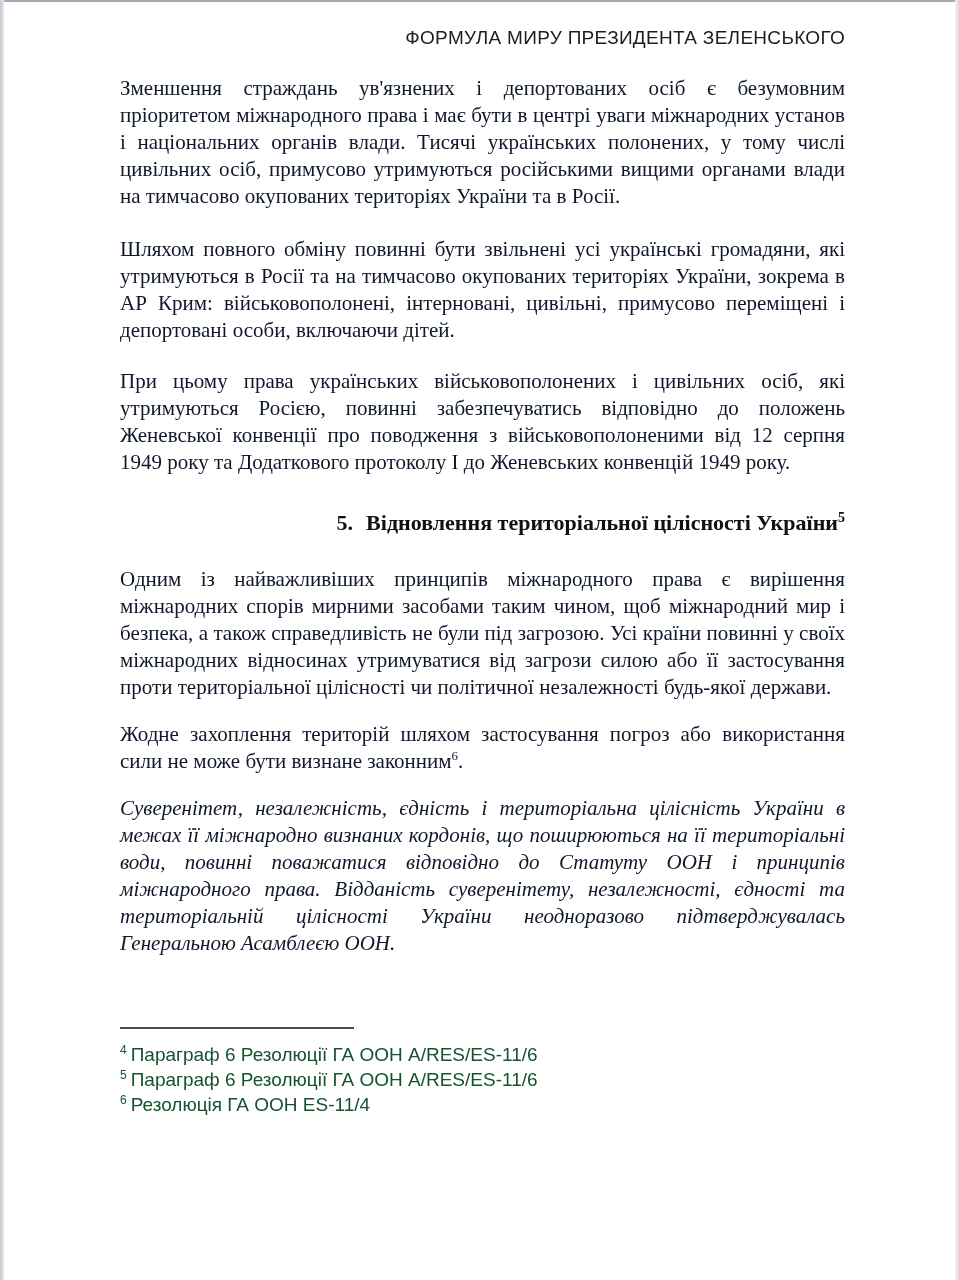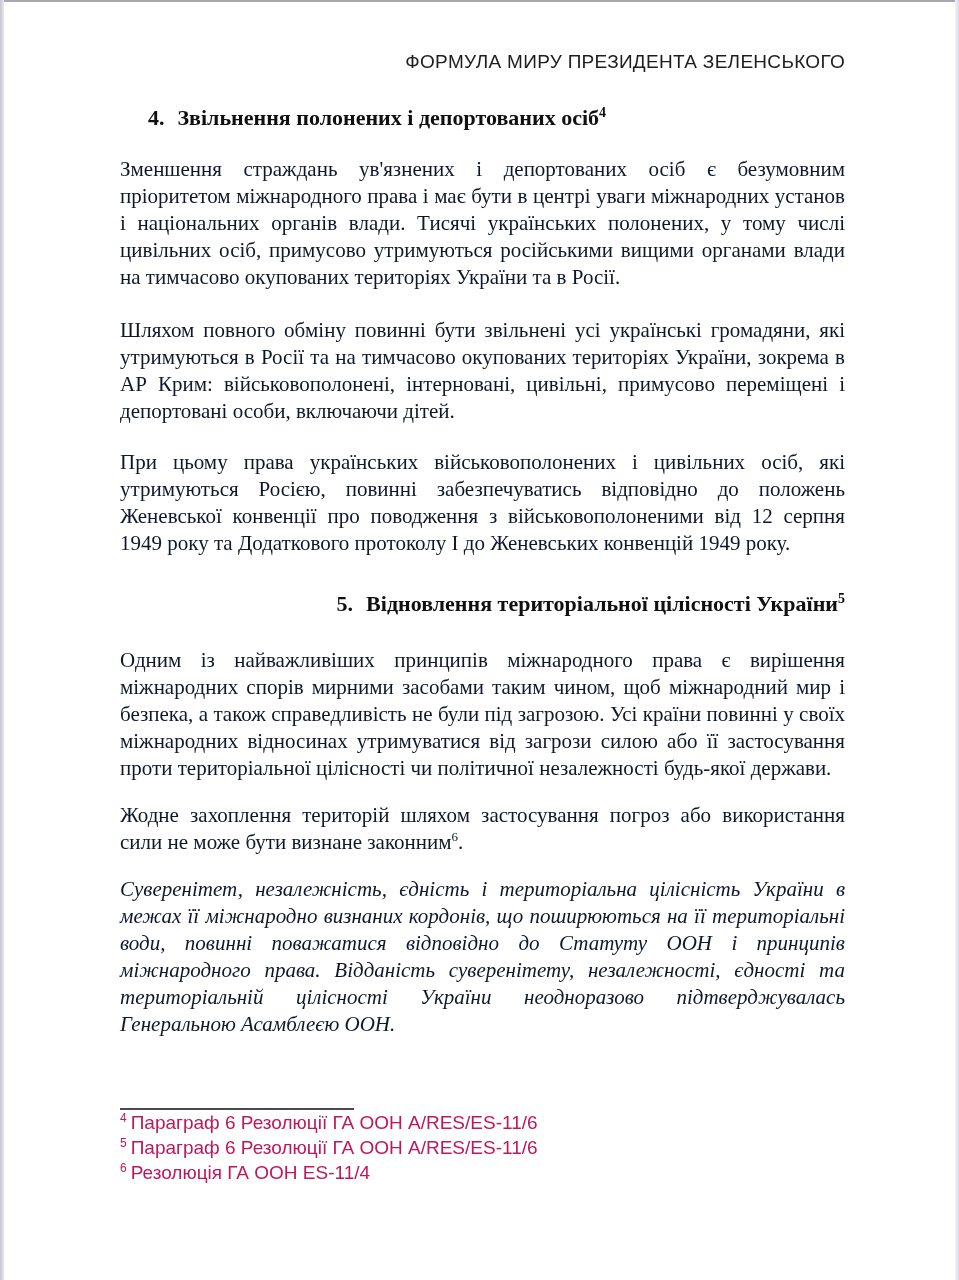--- a/index.html
+++ b/index.html
@@ -27,21 +27,21 @@
   .edge-right {
     position: absolute; top: 0; right: 0; width: 4px; height: 1280px;
     background: linear-gradient(to left, #d8d8e2, #f4f4f8);
   }
 
   .content {
     position: absolute;
     top: 0; left: 0;
     width: 959px;
     box-sizing: border-box;
-    padding: 51px 114px 0 120px;
+    padding: 27px 114px 0 120px;
   }
 
   .page-header {
     font-family: "Liberation Sans", sans-serif;
     font-size: 19px;
     line-height: 22px;
     text-align: right;
     color: #1d1d1d;
     letter-spacing: 0.3px;
   }
@@ -73,45 +73,44 @@
   .m-p6   { margin-top: 20px !important; font-style: italic; }
   .m-p3   { margin-top: 24px !important; }
 
   .footnote-divider {
     margin-top: 70px;
     width: 234px;
     height: 2px;
     background: #4a4a4a;
   }
   .footnotes {
-    margin-top: 0;
+    margin-top: 13px;
     font-family: "Liberation Sans", sans-serif;
     font-size: 19px;
     line-height: 25px;
-    color: #be185d;
+    color: #14532d;
   }
   .footnote sup {
     font-size: 12px;
     line-height: 0;
     margin-right: 4px;
   }
 </style>
 </head>
 <body>
 
 <div class="edge-top"></div>
 <div class="edge-left"></div>
 <div class="edge-right"></div>
 
 <div class="content">
 
   <div class="page-header">ФОРМУЛА МИРУ ПРЕЗИДЕНТА ЗЕЛЕНСЬКОГО</div>
 
   <section>
-    <h2 class="heading"><span class="num">4.</span><span>Звільнення полонених і депортованих осіб</span><sup>4</sup></h2>
 
     <p class="body-para"><span>Зменшення страждань ув'язнених і депортованих осіб є безумовним пріоритетом міжнародного права і має бути в центрі уваги міжнародних установ і національних органів влади. Тисячі українських полонених, у тому числі цивільних осіб, примусово утримуються російськими вищими органами влади на тимчасово окупованих територіях України та в Росії.</span><sup></sup><span></span></p>
 
     <p class="body-para"><span>Шляхом повного обміну повинні бути звільнені усі українські громадяни, які утримуються в Росії та на тимчасово окупованих територіях України, зокрема в АР Крим: військовополонені, інтерновані, цивільні, примусово переміщені і депортовані особи, включаючи дітей.</span><sup></sup><span></span></p>
 
     <p class="body-para m-p3"><span>При цьому права українських військовополонених і цивільних осіб, які утримуються Росією, повинні забезпечуватись відповідно до положень Женевської конвенції про поводження з військовополоненими від 12 серпня 1949 року та Додаткового протоколу I до Женевських конвенцій 1949 року.</span><sup></sup><span></span></p>
   </section>
 
   <section>
     <h2 class="heading m-h5"><span class="num">5.</span><span>Відновлення територіальної цілісності України</span><sup>5</sup></h2>

